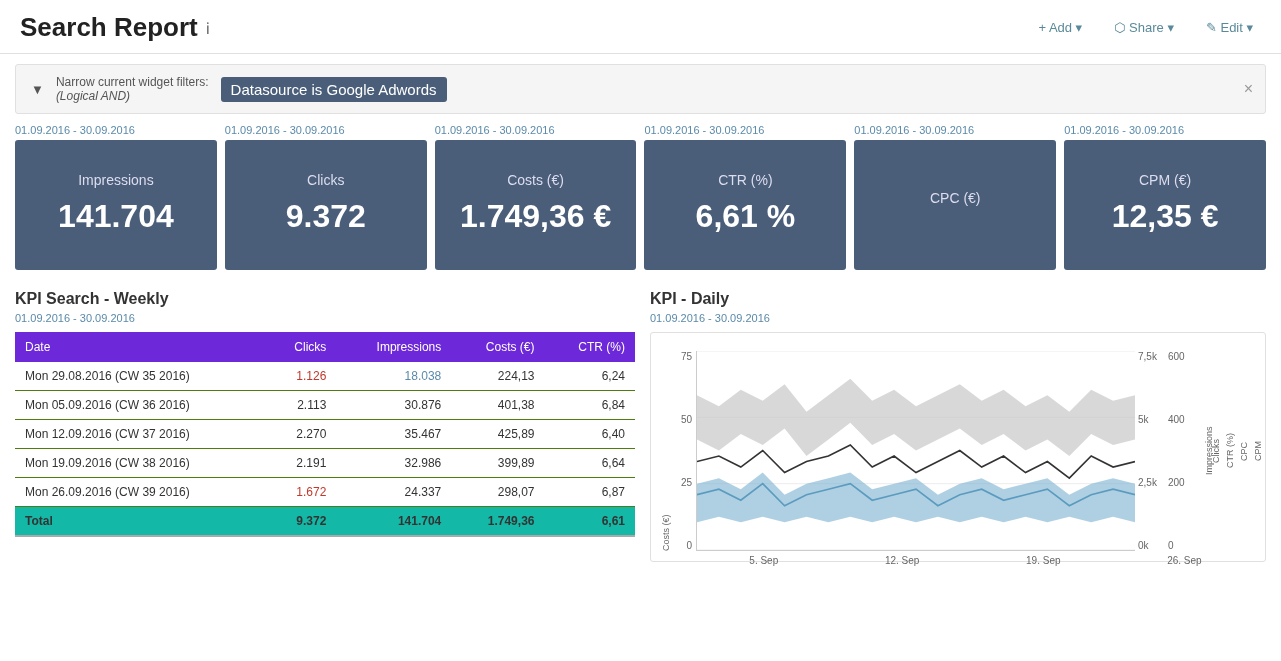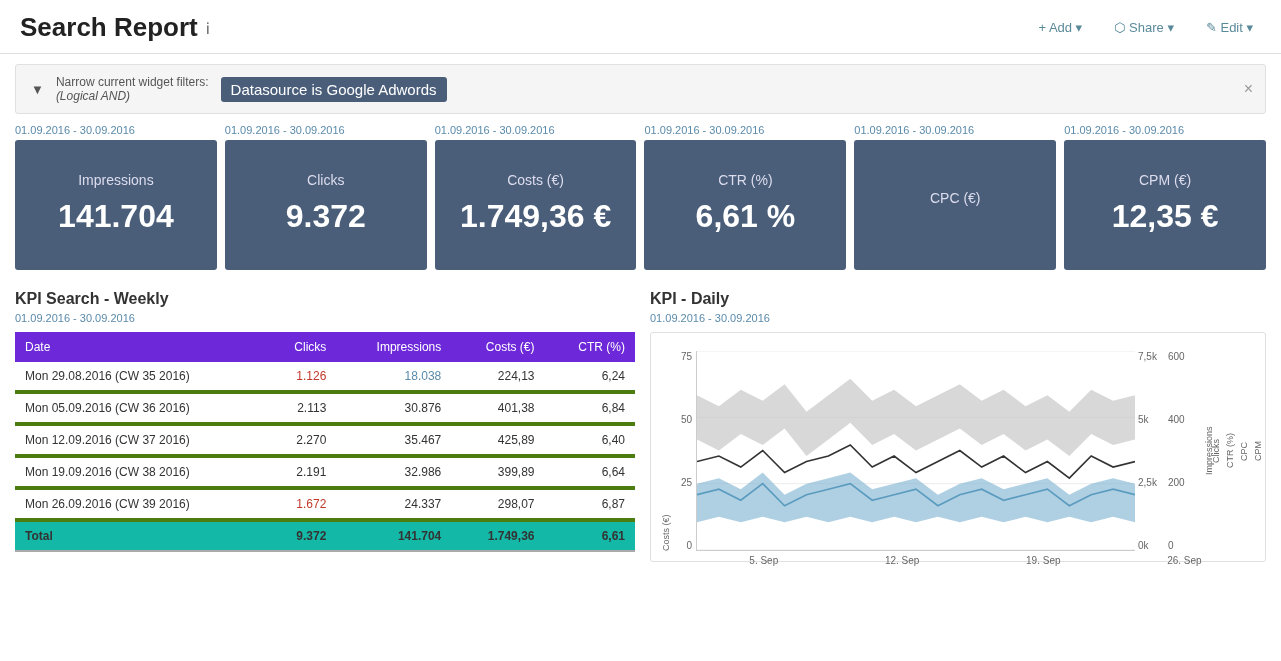--- a/index.html
+++ b/index.html
@@ -34,21 +34,21 @@
     .main-content { display: flex; gap: 15px; padding: 10px 15px; }
 
     
     .table-section { flex: 0 0 620px; }
     .section-title { font-size: 16px; font-weight: bold; color: #333; margin-bottom: 4px; }
     .section-date { font-size: 11px; color: #5a8aaa; margin-bottom: 8px; }
     table { width: 100%; border-collapse: collapse; font-size: 12px; }
     table thead tr { background: #6d28d9; color: #fff; }
     table thead th { padding: 8px 10px; text-align: left; font-weight: normal; }
     table thead th:not(:first-child) { text-align: right; }
-    table tbody tr { border-bottom: 4px solid #4d7c0f; }
+    table tbody tr { border-bottom: 1px solid #4d7c0f; }
     table tbody tr:last-child { border-bottom: 2px solid #aaa; font-weight: bold; background: #14b8a6; }
     table tbody td { padding: 7px 10px; text-align: right; }
     table tbody td:first-child { text-align: left; }
     .link-blue { color: #5a8aaa; text-decoration: none; }
     .red-text { color: #c0392b; }
 
     
     .chart-section { flex: 1; }
     .chart-container { border: 1px solid #e0e0e0; border-radius: 3px; padding: 10px; background: #fff; }
     .chart-area { position: relative; height: 200px; margin-top: 8px; }

